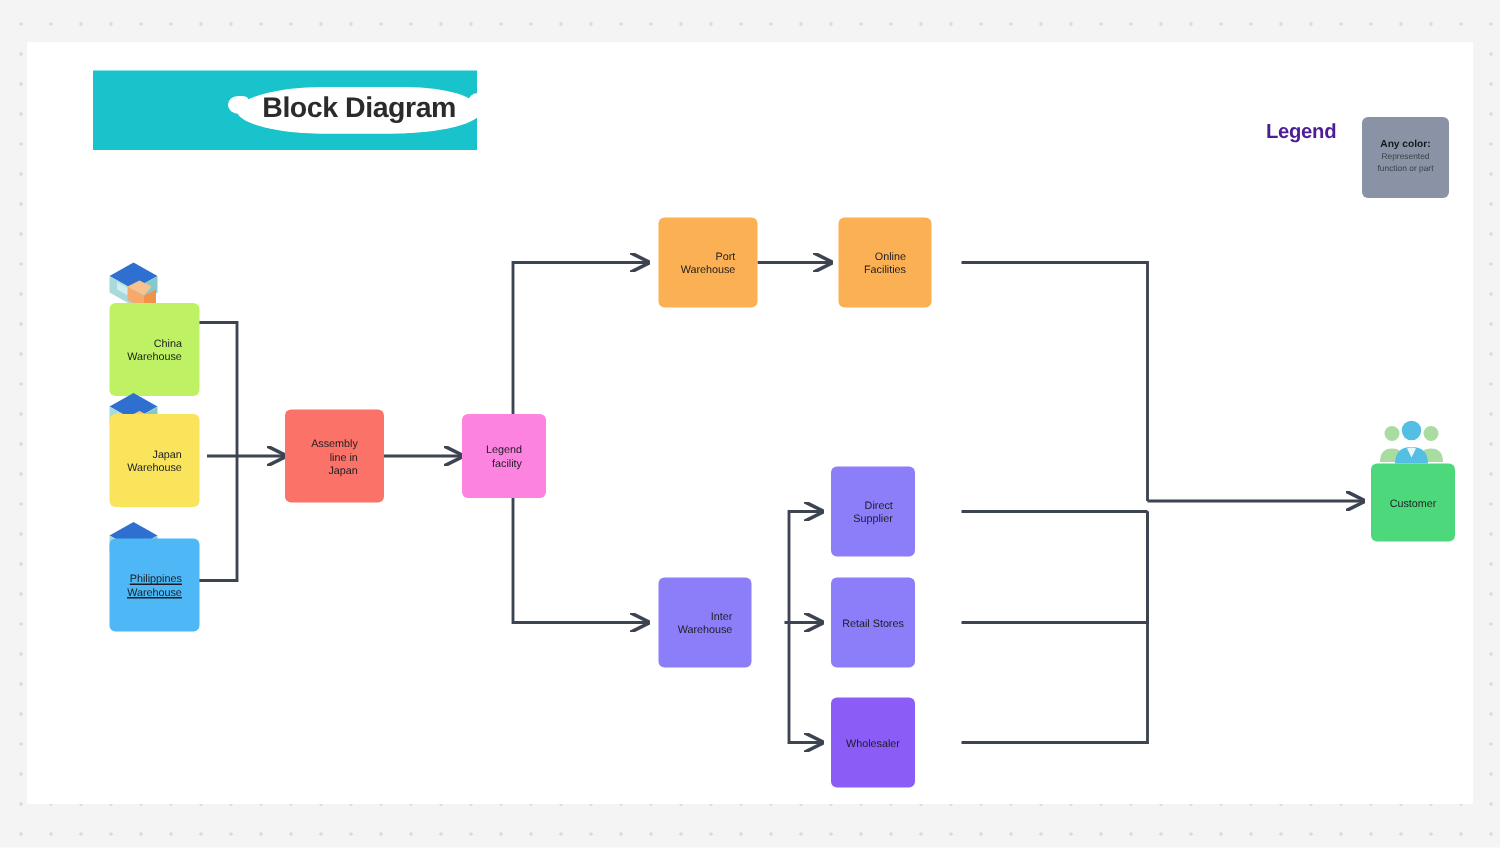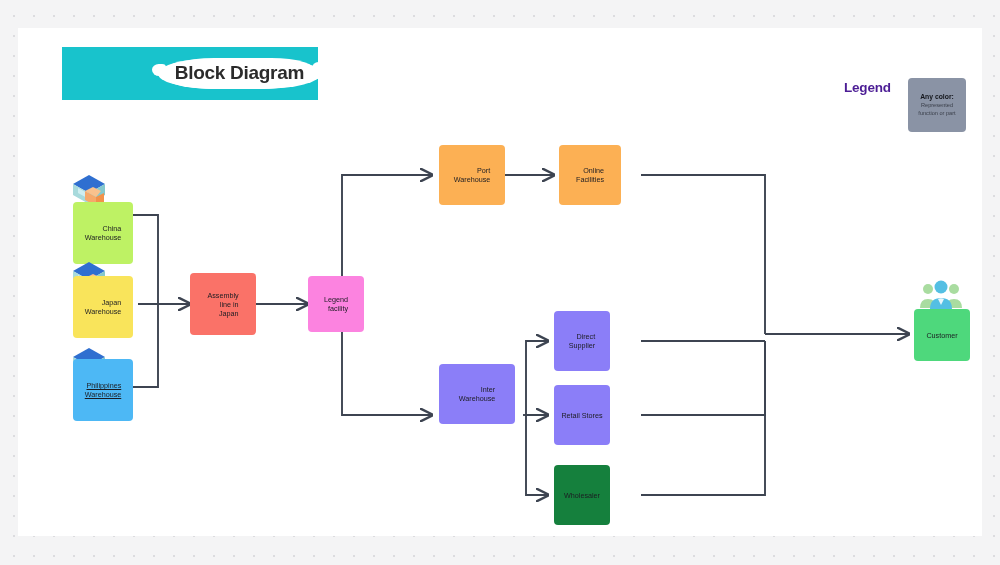--- a/index.html
+++ b/index.html
@@ -201,39 +201,39 @@
     </div>
   </div>
 
   <div class="node node-sm" style="left:541px; top:117px; width:62px; height:60px; background:#fcb054;">
     <div>
       <div>Online</div>
       <div>Facilities</div>
     </div>
   </div>
 
-  <div class="node node-sm" style="left:421px; top:336px; width:76px; height:60px; background:#8b7ef8;">
+  <div class="node node-sm" style="left:421px; top:357px; width:62px; height:60px; background:#8b7ef8;">
     <div>
       <div>Inter</div>
       <div>Warehouse</div>
     </div>
   </div>
 
   <div class="node node-sm" style="left:536px; top:283px; width:56px; height:60px; background:#8b7ef8;">
     <div>
       <div>Direct</div>
       <div>Supplier</div>
     </div>
   </div>
 
   <div class="node node-sm" style="left:536px; top:357px; width:56px; height:60px; background:#8b7ef8;">
     <div>Retail Stores</div>
   </div>
 
-  <div class="node node-sm" style="left:536px; top:437px; width:56px; height:60px; background:#15803d;">
+  <div class="node node-sm" style="left:536px; top:437px; width:56px; height:60px; background:#8b5cf6;">
     <div>Wholesaler</div>
   </div>
 
   <svg class="cust-icon" style="left:900px; top:250px;" viewBox="0 0 46 32">
     <circle cx="10" cy="11" r="5" fill="#a9dca0"></circle>
     <path d="M2 30 q0-9 8-9 t8 9 z" fill="#a9dca0"></path>
     <circle cx="36" cy="11" r="5" fill="#a9dca0"></circle>
     <path d="M28 30 q0-9 8-9 t8 9 z" fill="#a9dca0"></path>
     <circle cx="23" cy="9" r="6.5" fill="#54bfe3"></circle>
     <path d="M12 31 q0-11 11-11 t11 11 z" fill="#54bfe3"></path>

